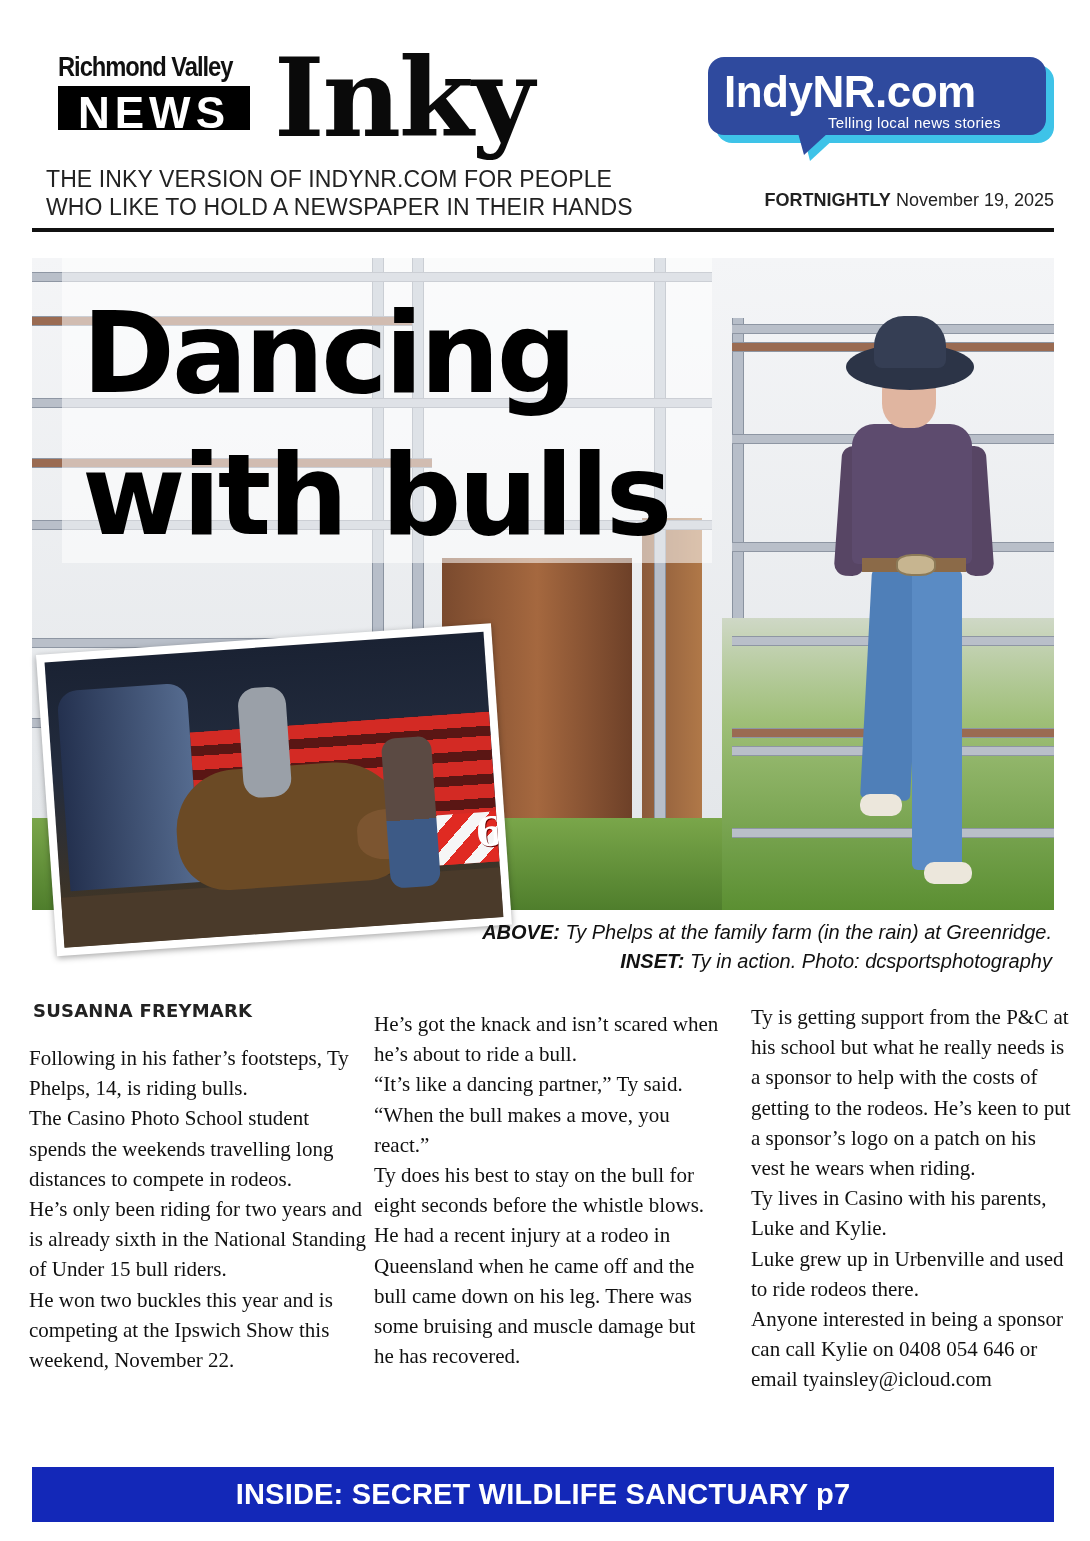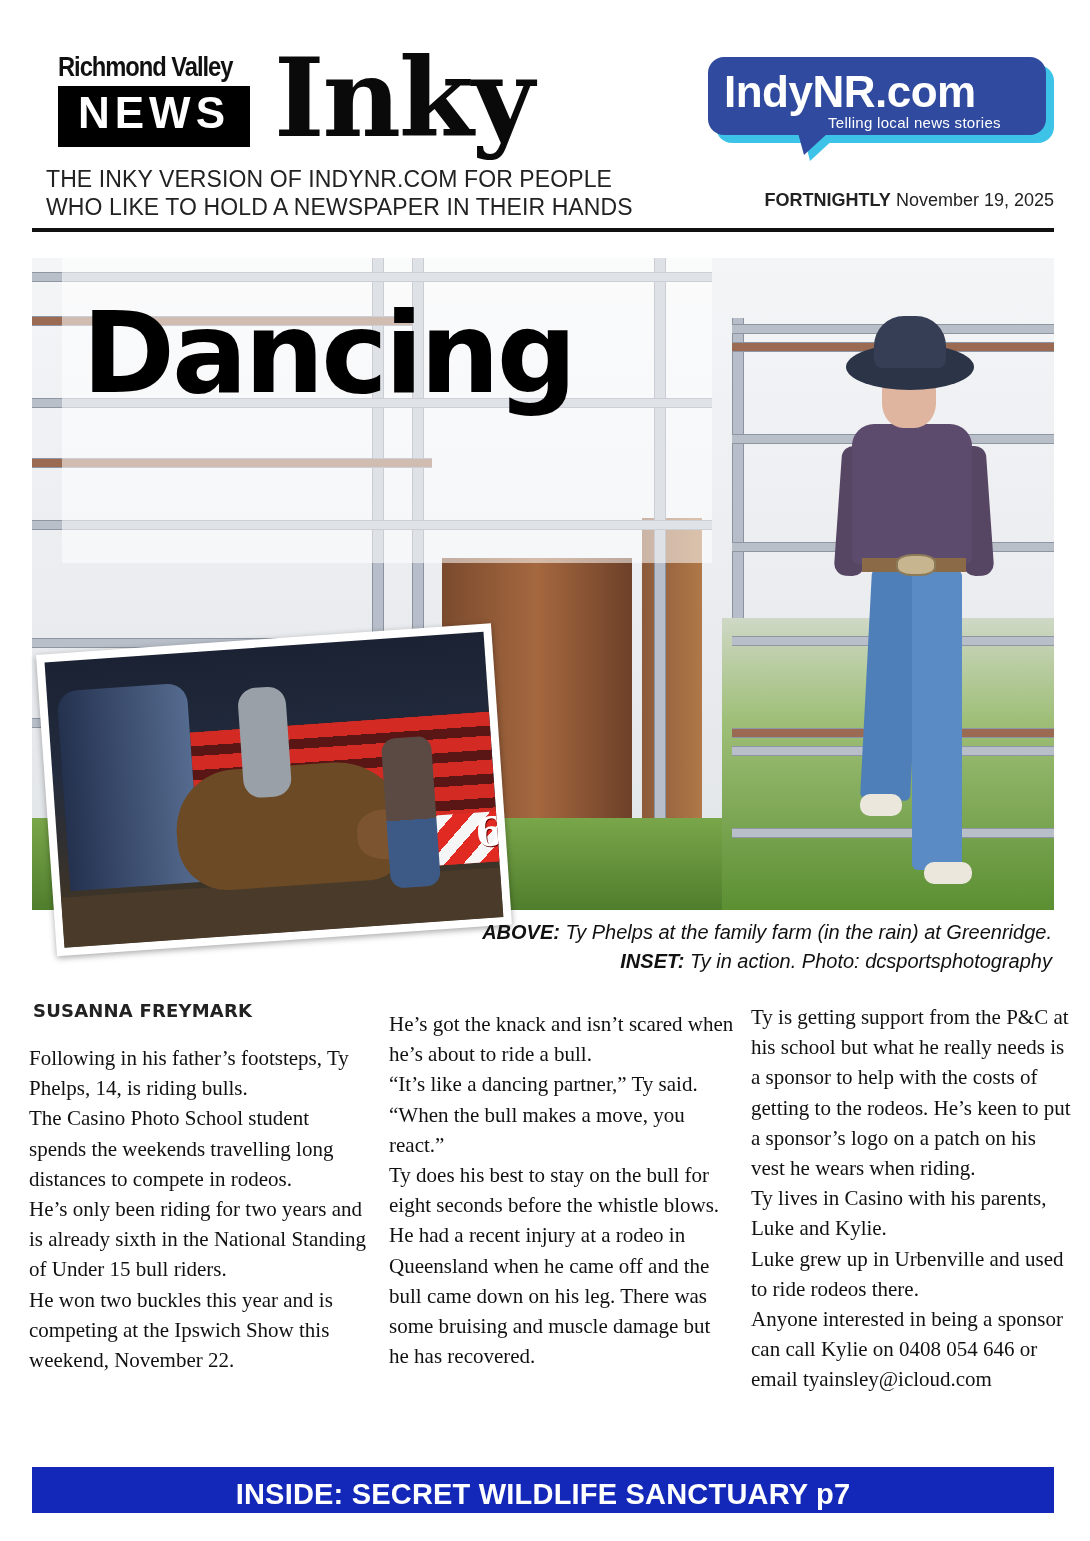--- a/index.html
+++ b/index.html
@@ -3,21 +3,21 @@
 <meta charset="utf-8">
 <style>
   * { margin: 0; padding: 0; box-sizing: border-box; }
   html, body { width: 1090px; height: 1541px; background: #ffffff; overflow: hidden; }
   body { position: relative; font-family: "Liberation Sans", sans-serif; color: #111; }
 
   
   .masthead { position: absolute; left: 0; top: 0; width: 1090px; height: 235px; }
   .rvn { position: absolute; left: 58px; top: 52px; width: 196px; }
   .rvn-top { font-family: "Liberation Sans", sans-serif; font-weight: bold; font-size: 27px; letter-spacing: -1.2px; color: #111; line-height: 30px; transform: scaleX(0.88); transform-origin: left; white-space: nowrap; }
-  .rvn-news { margin-top: 4px; background: #000; color: #fff; width: 192px; height: 61px; font-weight: bold; font-size: 44px; letter-spacing: 5px; line-height: 54px; text-align: center; }
+  .rvn-news { margin-top: 4px; background: #000; color: #fff; width: 192px; height: 44px; font-weight: bold; font-size: 44px; letter-spacing: 5px; line-height: 54px; text-align: center; }
   .inky { position: absolute; left: 274px; top: 38px; font-family: "DejaVu Serif", serif; font-weight: bold; font-size: 108px; line-height: 120px; color: #0a0a0a; letter-spacing: -2px; }
   .tagline { position: absolute; left: 46px; top: 165px; font-size: 23px; line-height: 28px; color: #222; letter-spacing: 0.1px; }
 
   .logo { position: absolute; left: 708px; top: 57px; width: 346px; height: 100px; }
   .logo-shadow { position: absolute; left: 8px; top: 8px; width: 338px; height: 78px; background: #3ec3e8; border-radius: 16px; }
   .logo-box { position: absolute; left: 0; top: 0; width: 338px; height: 78px; background: #2f4a9e; border-radius: 16px; }
   .logo-tail-shadow { position: absolute; left: 96px; top: 80px; width: 0; height: 0; border-left: 6px solid transparent; border-right: 26px solid transparent; border-top: 24px solid #3ec3e8; }
   .logo-tail { position: absolute; left: 90px; top: 76px; width: 0; height: 0; border-left: 6px solid transparent; border-right: 24px solid transparent; border-top: 22px solid #2f4a9e; }
   .logo-title { position: absolute; left: 16px; top: 6px; font-weight: bold; font-size: 44px; color: #fff; letter-spacing: -0.5px; line-height: 58px; }
   .logo-sub { position: absolute; left: 120px; top: 57px; font-size: 15px; color: #fff; line-height: 18px; letter-spacing: 0.3px; text-align: right; }
@@ -70,24 +70,24 @@
   .dirt { position: absolute; left: 0; top: 236px; width: 440px; height: 50px; background: #4a3a2a; }
 
   .caption { position: absolute; right: 38px; top: 918px; width: 620px; text-align: right; font-size: 20px; line-height: 29px; font-style: italic; color: #111; }
   .caption b { font-weight: bold; }
 
   
   .byline { position: absolute; left: 33px; top: 1000px; font-family: "DejaVu Sans", sans-serif; font-weight: bold; font-size: 18px; color: #222; letter-spacing: 0.2px; }
   .col { position: absolute; font-family: "Liberation Serif", serif; font-size: 21px; line-height: 30.2px; color: #111; }
   .col p { margin: 0; }
   .col1 { left: 29px; top: 1043px; width: 340px; }
-  .col2 { left: 389px; top: 1009px; width: 345px; }
+  .col2 { left: 374px; top: 1009px; width: 345px; }
   .col3 { left: 751px; top: 1002px; width: 320px; }
 
-  .banner { position: absolute; left: 32px; top: 1467px; width: 1022px; height: 46px; background: #1328b8; color: #fff; font-weight: bold; font-size: 29px; line-height: 55px; text-align: center; letter-spacing: 0.2px; }
+  .banner { position: absolute; left: 32px; top: 1467px; width: 1022px; height: 55px; background: #1328b8; color: #fff; font-weight: bold; font-size: 29px; line-height: 55px; text-align: center; letter-spacing: 0.2px; }
 </style>
 </head>
 <body>
 
 <header class="masthead">
   <div class="rvn">
     <div class="rvn-top">Richmond Valley</div>
     <div class="rvn-news">NEWS</div>
   </div>
   <div class="inky">Inky</div>
@@ -150,20 +150,21 @@
     <div class="face"></div>
     <div class="hat-brim"></div>
     <div class="hat-crown"></div>
     <div class="shoe-l"></div>
     <div class="shoe-r"></div>
   </div>
 </section>
 
 <h1 class="headline">
   <div>Dancing</div>
+  <div>with bulls</div>
 </h1>
 
 <figure class="inset">
   <div class="inset-img">
     <div class="chute"></div>
     <div class="chute-stripes"></div>
     <div class="crowd"></div>
     <div class="dirt"></div>
     <div class="bull"></div>
     <div class="bull-head"></div>

